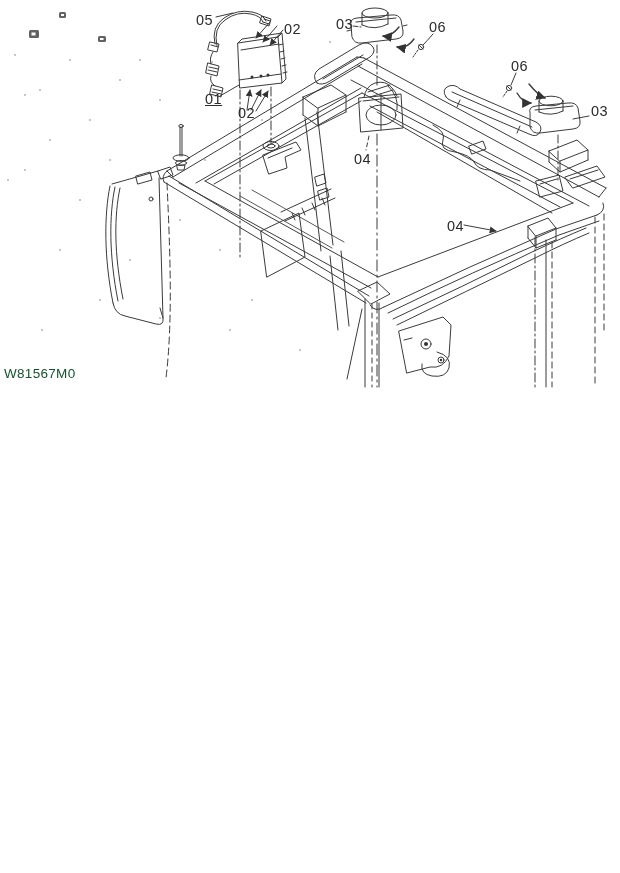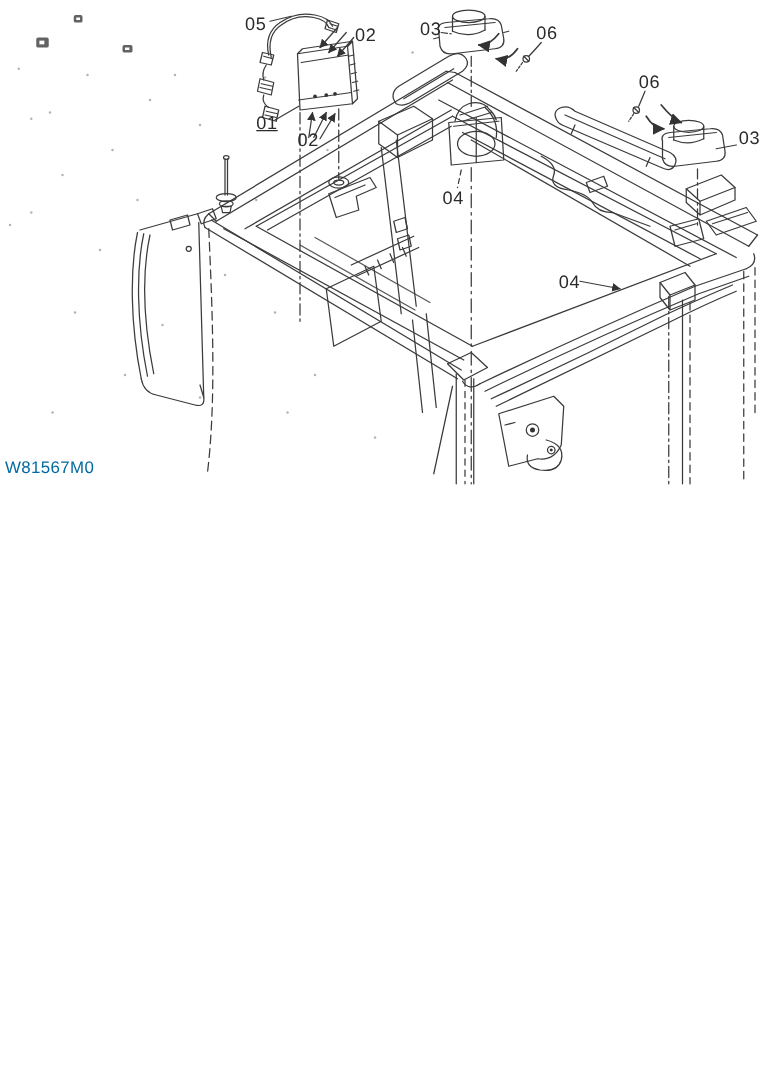--- a/index.html
+++ b/index.html
@@ -17,21 +17,21 @@
     color:#2b2b2b;
     letter-spacing:0.5px;
     line-height:1;
     white-space:nowrap;
     user-select:none;
   }
   .drawing-code{
     position:absolute;
     left:4px;top:366px;
     font-size:13.5px;
-    color:#0369a1;
+    color:#14532d;
     letter-spacing:0.3px;
   }
   
   .co-05      {left:196px; top:13px;}
   .co-02-top  {left:284px; top:22px;}
   .co-03-left {left:336px; top:17px;}
   .co-06-left {left:429px; top:20px;}
   .co-01      {left:205px; top:92px;text-decoration:underline;}
   .co-02-bot  {left:238px; top:106px;}
   .co-06-right{left:511px; top:59px;}

